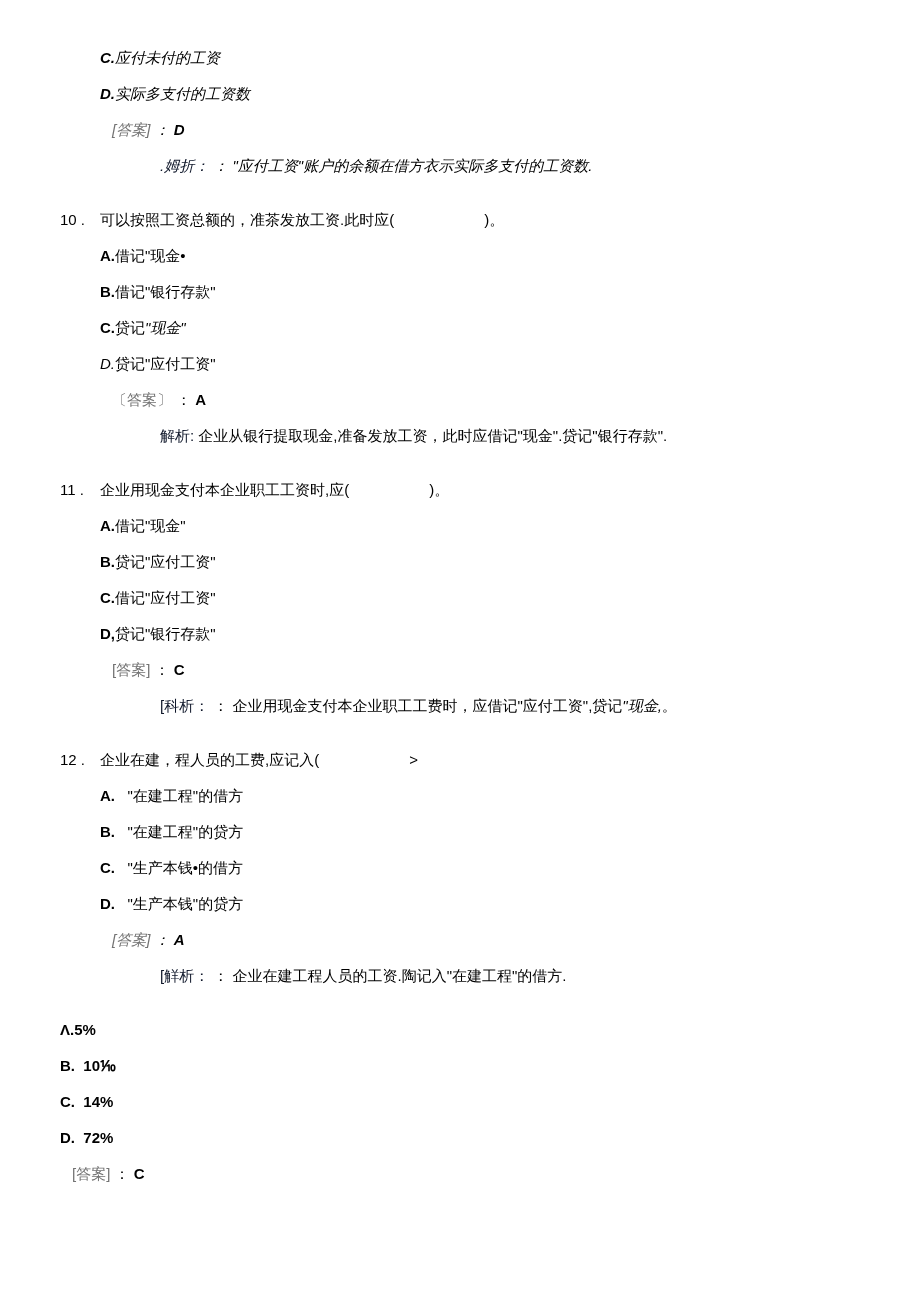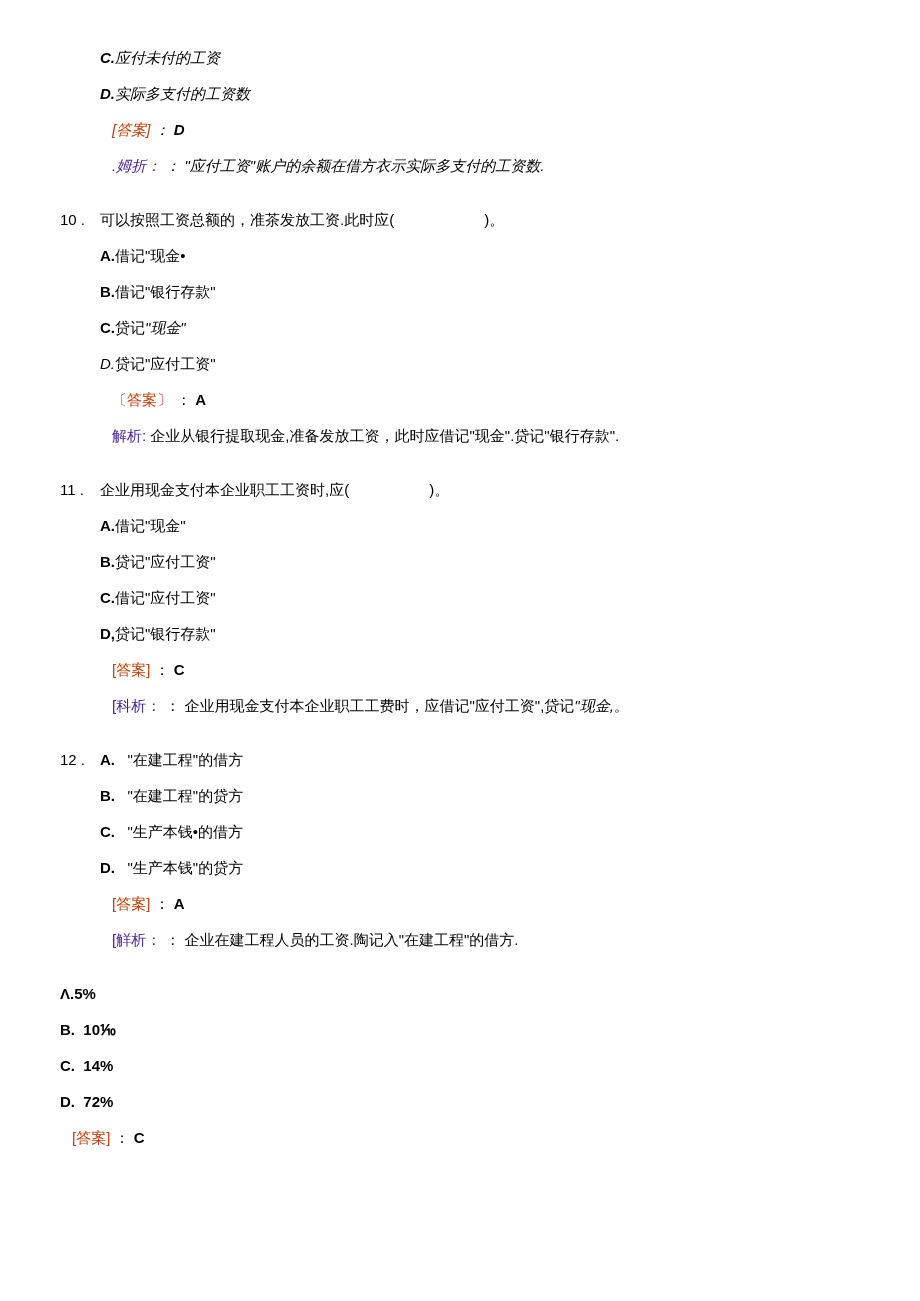--- a/index.html
+++ b/index.html
@@ -14,24 +14,25 @@
     box-sizing: border-box;
   }
   .indent-deep {
     padding-left: 40px;
     font-style: italic;
   }
   .bold {
     font-weight: bold;
   }
   .answer-label {
-    color: #c2410c;
+    color: #737373;
   }
   .analysis-label {
-    color: #4c1d95;
+    color: #0f172a;
+    margin-left: 48px;
   }
   .fill-blank {
     display: inline-block;
     width: 90px;
   }
   .q-row {
     display: flex;
   }
   .q-num {
     flex: 0 0 40px;
@@ -133,32 +134,35 @@
     </div>
   </div>
 </div>
 
 <div class="gap"></div>
 
 <div class="q-row">
   <div class="q-num">12  .</div>
   <div class="q-body">
     <div>
+      <span>企业在建，程人员的工费,应记入(</span><span class="fill-blank"></span><span>&gt;</span>
+    </div>
+    <div>
       <span class="bold">A.</span>&nbsp;&nbsp;&nbsp;<span>"在建工程"的借方</span>
     </div>
     <div>
       <span class="bold">B.</span>&nbsp;&nbsp;&nbsp;<span>"在建工程"的贷方</span>
     </div>
     <div>
       <span class="bold">C.</span>&nbsp;&nbsp;&nbsp;<span>"生产本钱•的借方</span>
     </div>
     <div>
       <span class="bold">D.</span>&nbsp;&nbsp;&nbsp;<span>"生产本钱"的贷方</span>
     </div>
-    <div style="padding-left:12px;">
+    <div style="padding-left:12px;font-style:italic;">
       <span class="answer-label">[答案]</span>
       <span>：</span>
       <span class="bold">A</span>
     </div>
     <div style="padding-left:12px;">
       <span class="analysis-label">[觧析：</span>
       <span>：</span>
       <span>企业在建工程人员的工资.陶记入"在建工程"的借方.</span>
     </div>
   </div>

